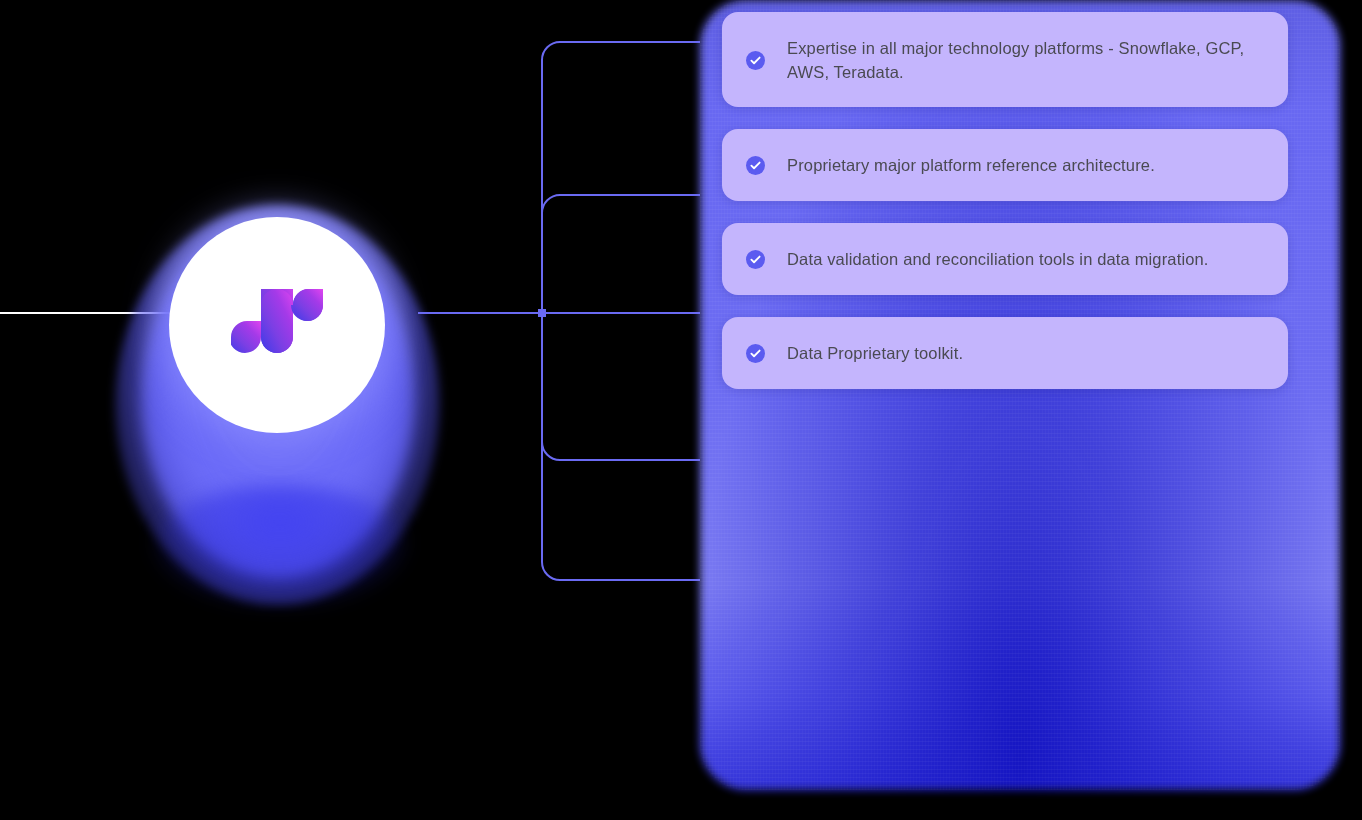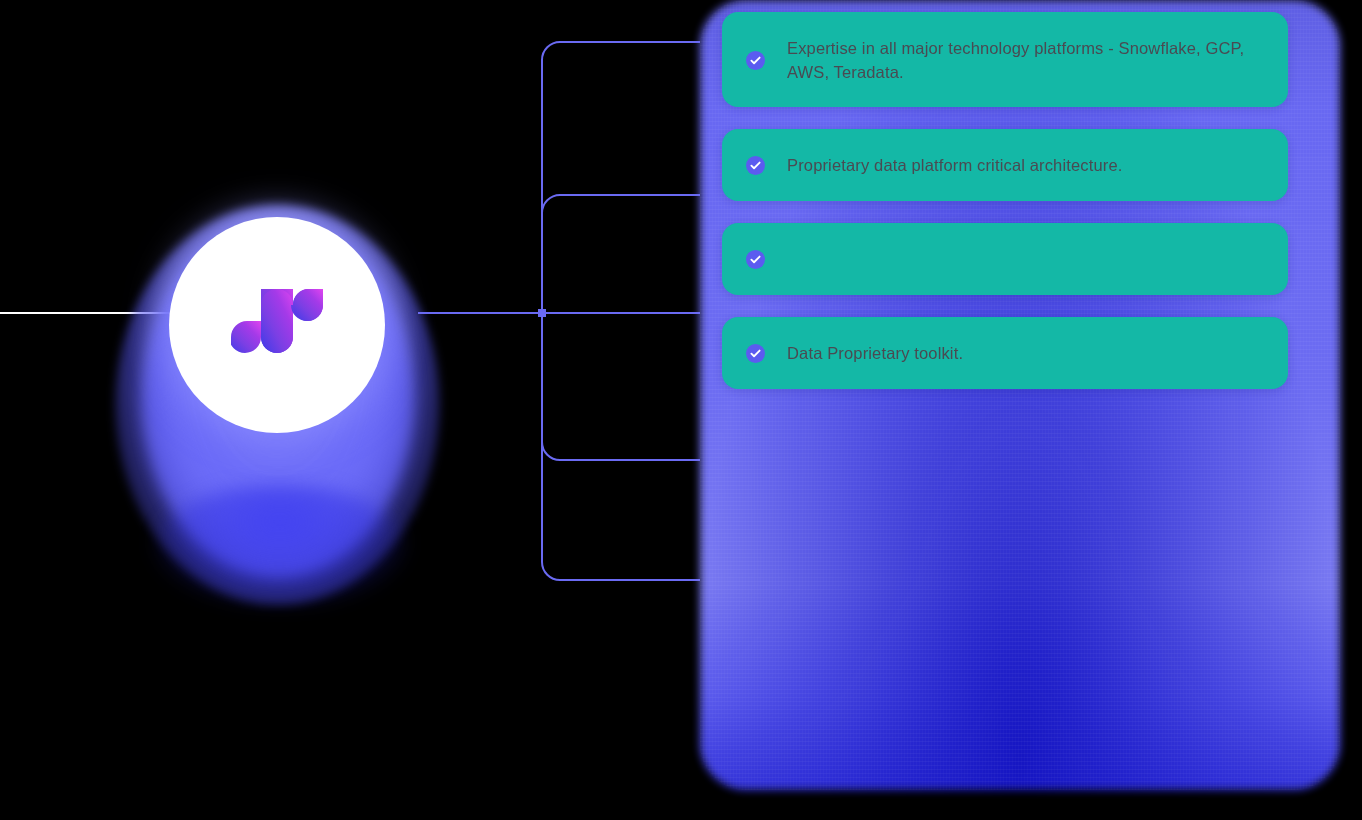--- a/index.html
+++ b/index.html
@@ -126,21 +126,21 @@
   }
 
   #cards {
     position: absolute;
     left: 722px; top: 12px;
     width: 566px;
   }
   .card {
     position: relative;
     width: 566px;
-    background: #14b8a6;
+    background: #c4b5fd;
     border-radius: 16px;
     display: flex;
     align-items: flex-start;
     padding: 0 26px 0 24px;
     margin-bottom: 22px;
     box-shadow: 0 2px 10px rgba(30,30,120,0.18);
   }
   .card.h95  { height: 95px;  align-items: center; }
   .card.h72  { height: 72px;  align-items: center; }
   .card.h95b { height: 95px;  align-items: center; }
@@ -225,30 +225,31 @@
       </span>
       <span class="card-text">Expertise in all major technology platforms - Snowflake, GCP, AWS, Teradata.</span>
     </div>
 
     <div class="card h72">
       <span class="check-icon">
         <svg width="11" height="11" viewBox="0 0 12 12">
             <path d="M1.5 6.2 L4.4 9 L10.5 2.8" stroke="#ffffff" stroke-width="2" fill="none" stroke-linecap="round" stroke-linejoin="round"></path>
           </svg>
       </span>
-      <span class="card-text">Proprietary data platform critical architecture.</span>
+      <span class="card-text">Proprietary major platform reference architecture.</span>
     </div>
 
 
     <div class="card h72">
       <span class="check-icon">
         <svg width="11" height="11" viewBox="0 0 12 12">
             <path d="M1.5 6.2 L4.4 9 L10.5 2.8" stroke="#ffffff" stroke-width="2" fill="none" stroke-linecap="round" stroke-linejoin="round"></path>
           </svg>
       </span>
+      <span class="card-text">Data validation and reconciliation tools in data migration.</span>
     </div>
 
     <div class="card h72">
       <span class="check-icon">
         <svg width="11" height="11" viewBox="0 0 12 12">
             <path d="M1.5 6.2 L4.4 9 L10.5 2.8" stroke="#ffffff" stroke-width="2" fill="none" stroke-linecap="round" stroke-linejoin="round"></path>
           </svg>
       </span>
       <span class="card-text">Data Proprietary toolkit.</span>
     </div>

